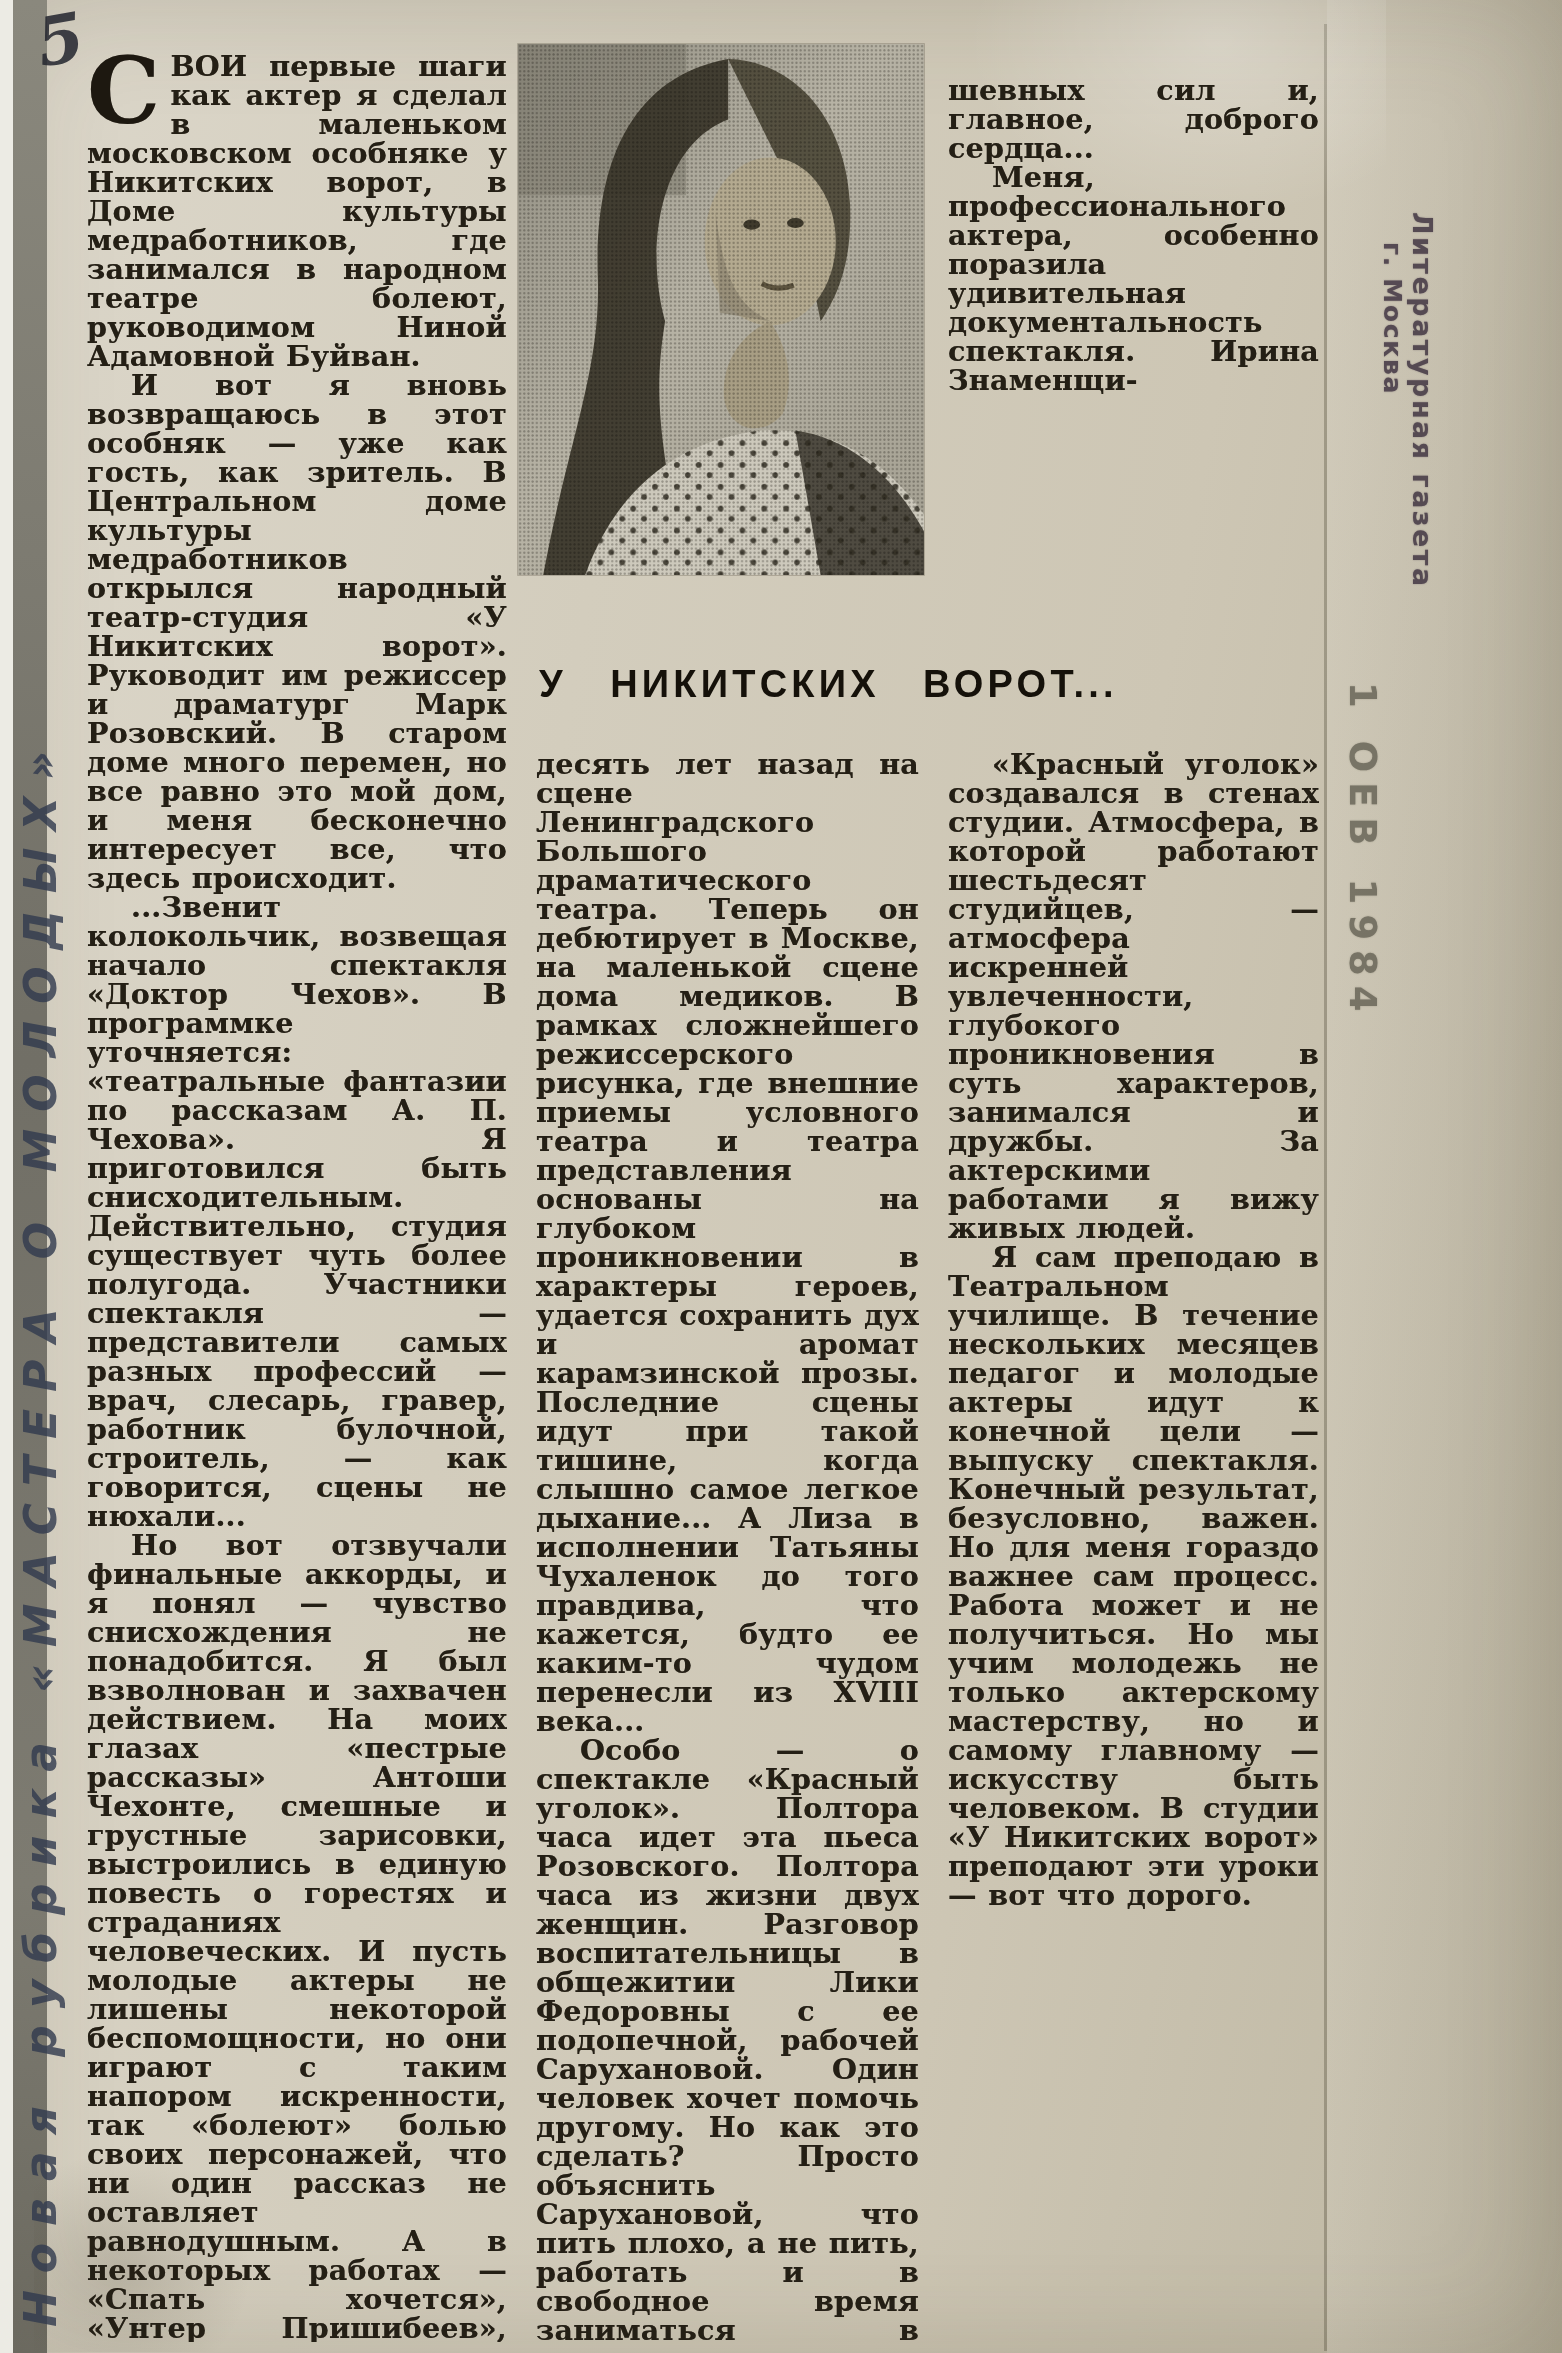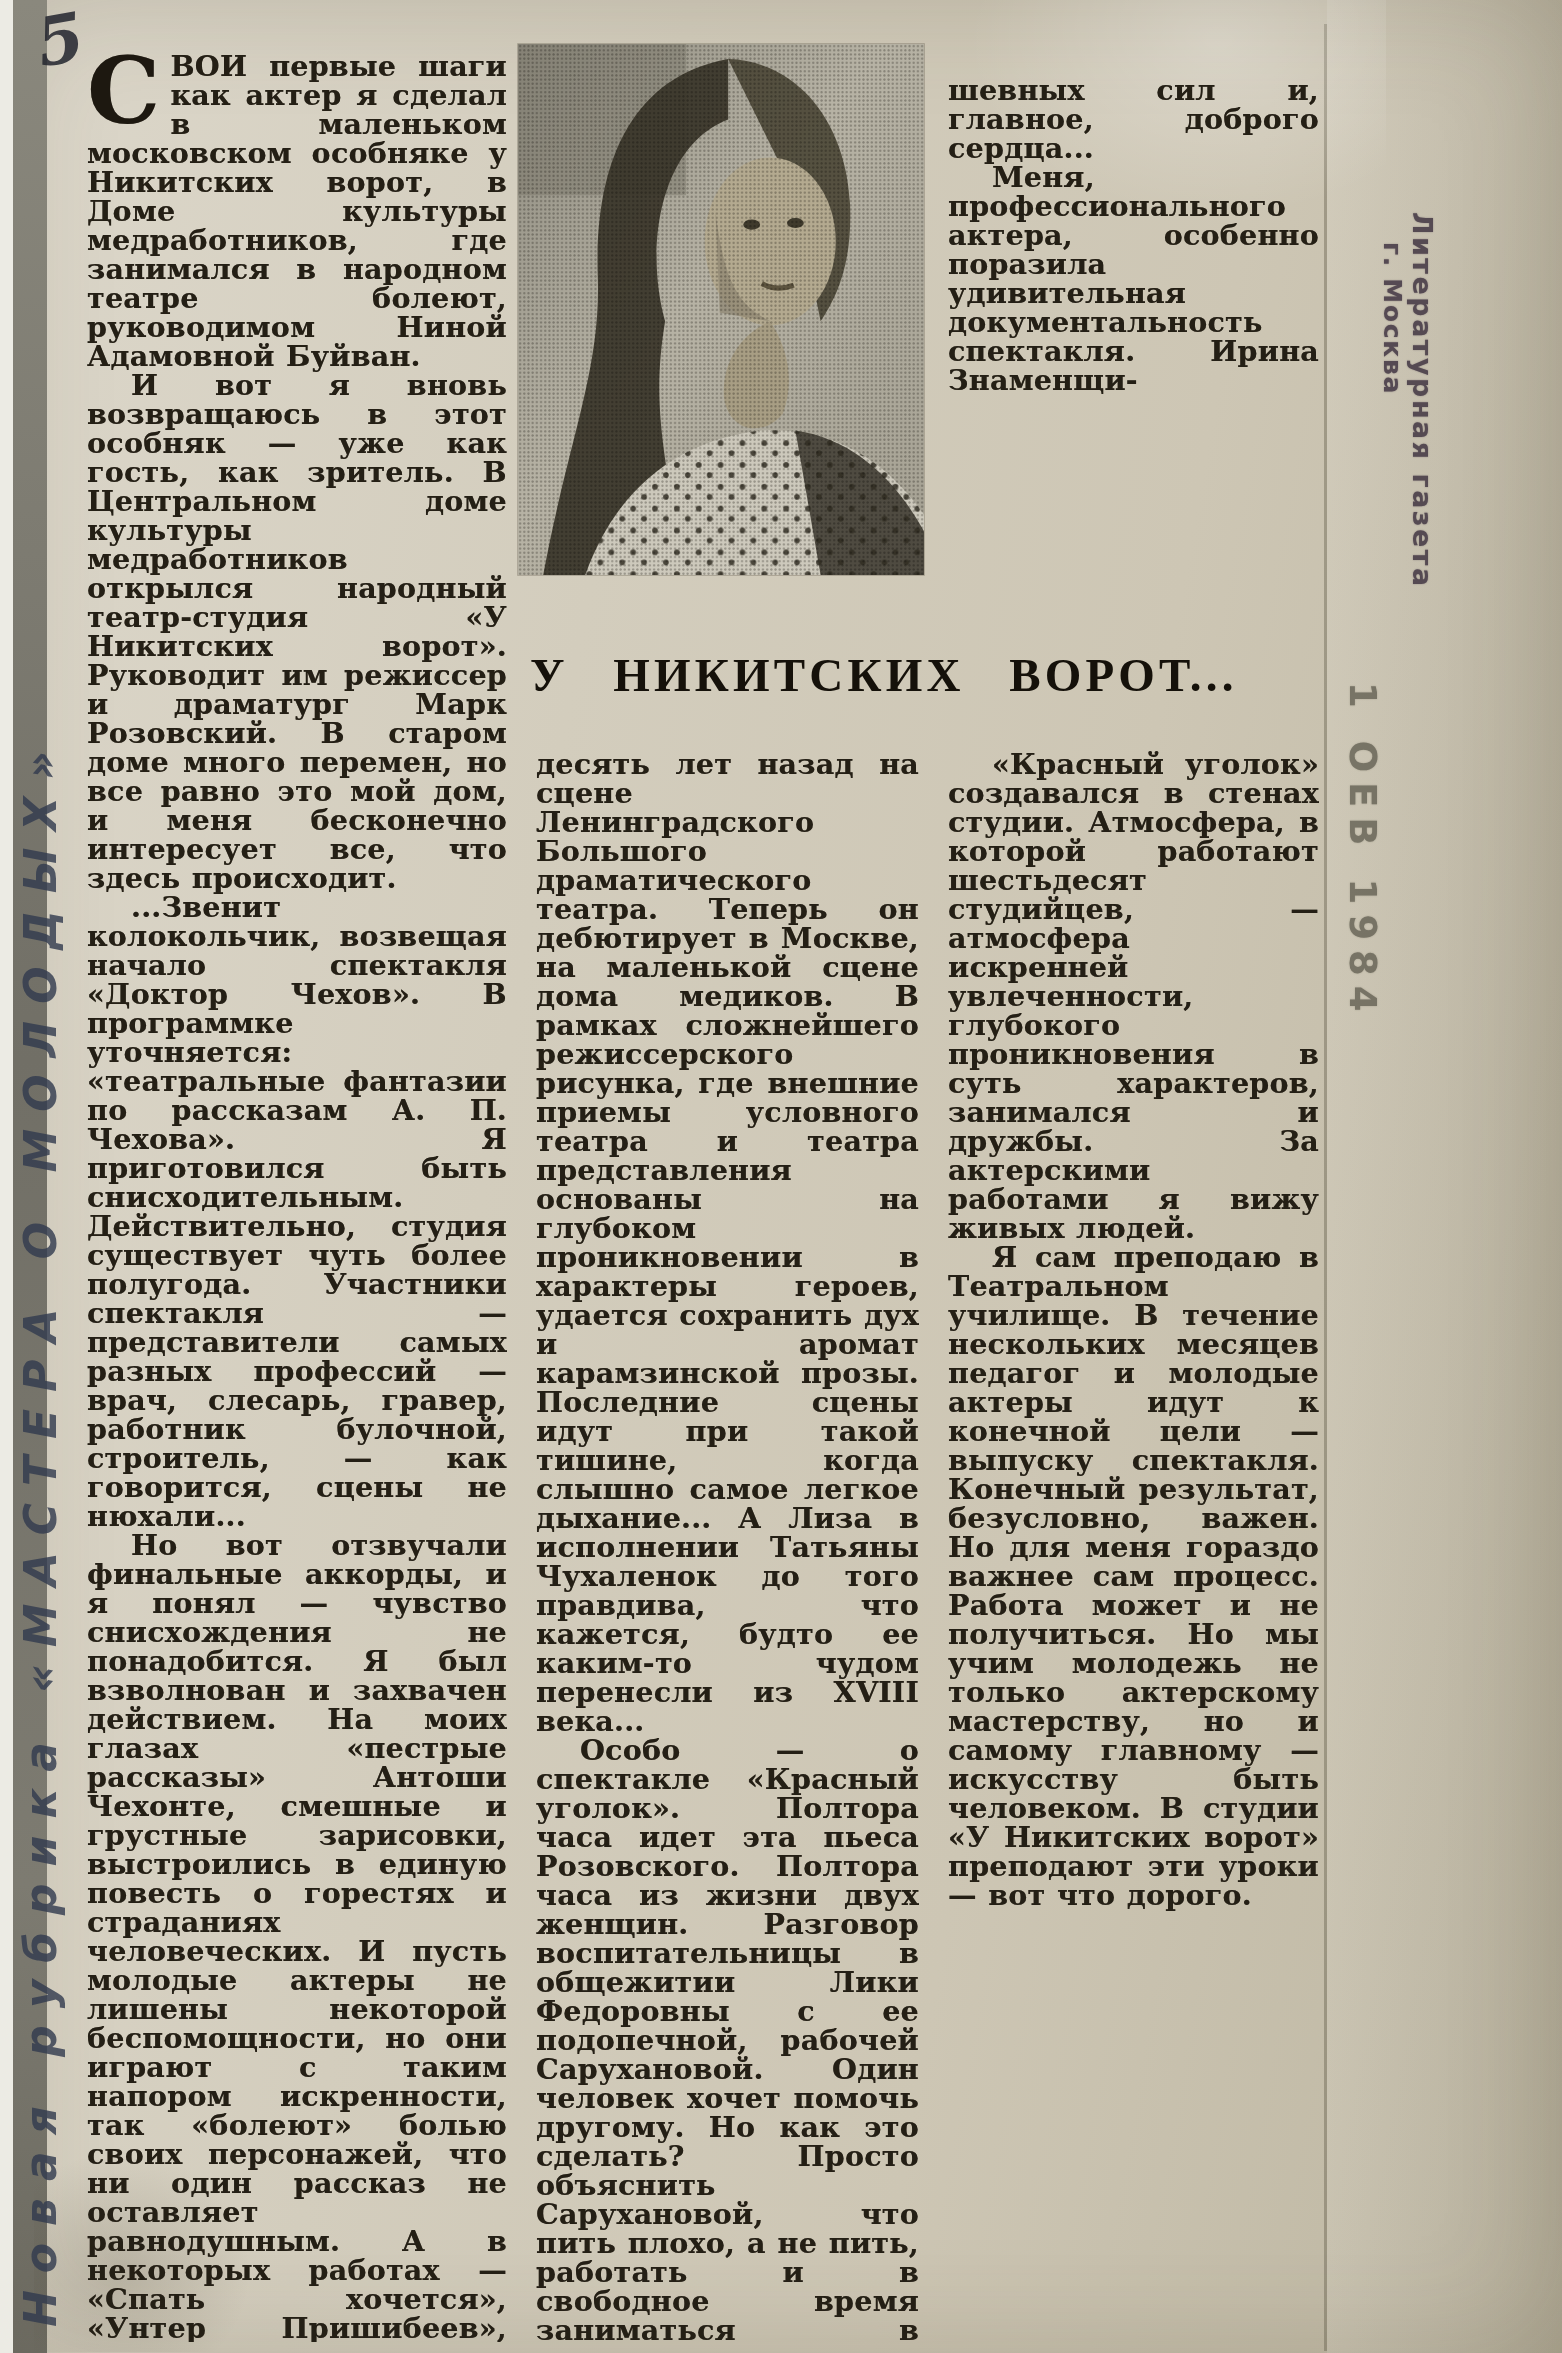--- a/index.html
+++ b/index.html
@@ -70,23 +70,23 @@
   }
   .photo svg{display:block;width:100%;height:100%;}
   .halftone{
     position:absolute;inset:0;pointer-events:none;
     background-image:radial-gradient(rgba(35,32,24,.30) 0.8px,transparent 1.4px);
     background-size:4.2px 4.2px;mix-blend-mode:multiply;
   }
 
   
   .headline{
-    position:absolute;left:529px;top:632px;width:749px;margin:1px;
-    font-family:Liberation Serif, serif;
-    font-weight:bold;font-size:47px;line-height:84px;
+    position:absolute;left:529px;top:632px;width:749px;margin:10px;
+    font-family:Liberation Sans, sans-serif;
+    font-weight:bold;font-size:38px;line-height:84px;
     letter-spacing:4.2px;word-spacing:28.6px;color:#15110a;
     white-space:nowrap;
   }
 
   
   .col{
     position:absolute;
     text-align:justify;
     font-size:28.6px;line-height:29px;
     font-weight:bold;

